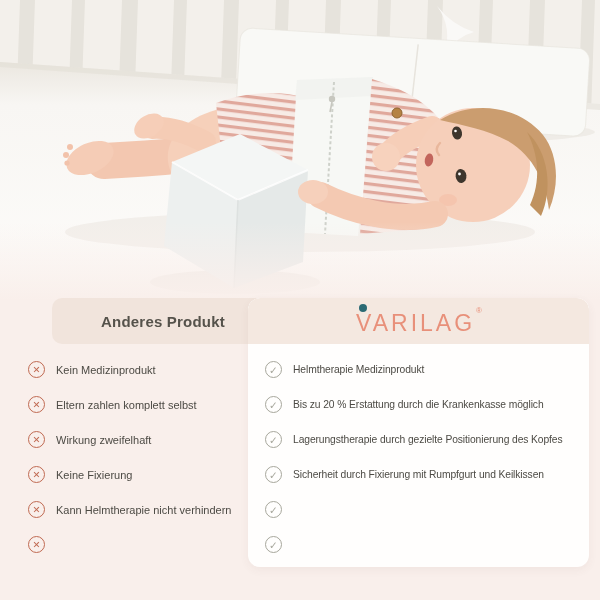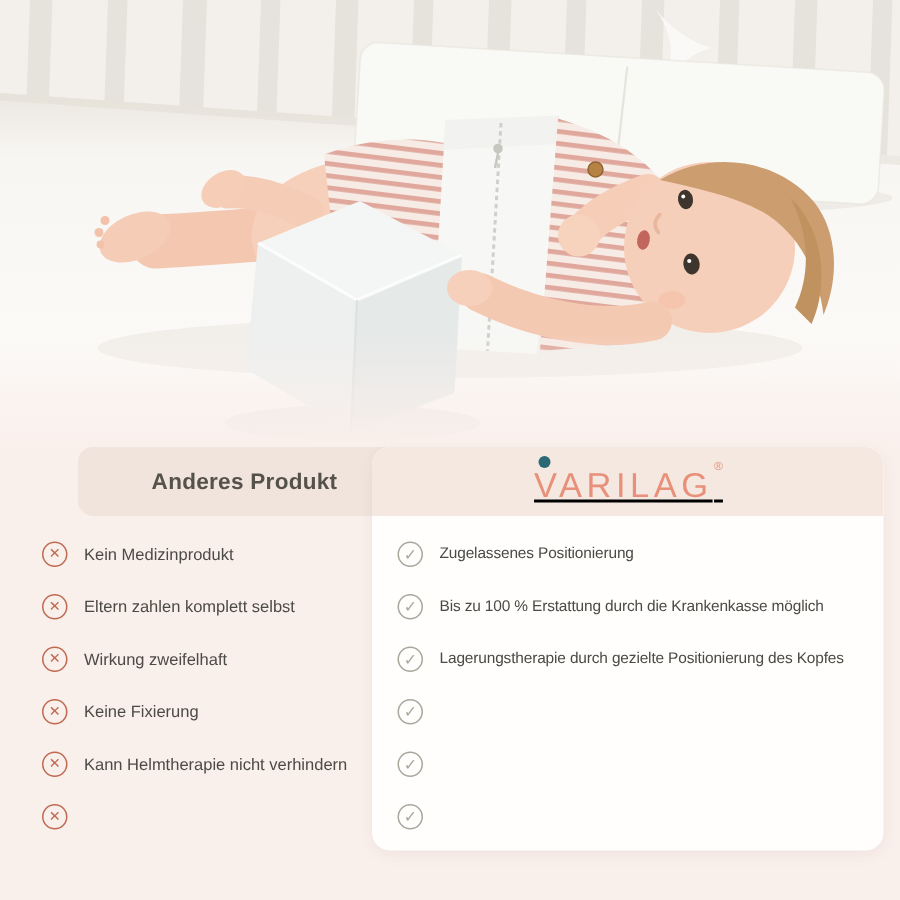--- a/index.html
+++ b/index.html
@@ -19,21 +19,21 @@
     display:flex; align-items:center; justify-content:center;
     font-weight:bold; font-size:15px; color:#55524b; letter-spacing:.2px;margin-left:40px;
   }
   .card-right {
     position:absolute; left:248px; top:298px; width:341px; height:269px;
     background:#fffefd; border-radius:12px; overflow:hidden;
     box-shadow:0 3px 10px rgba(100,75,60,.06);
   }
   .card-pill {
     height:46px; background:#f4e8e0; border-radius:12px 12px 0 0;
-    display:flex; align-items:center; justify-content:center;text-decoration:underline;
+    display:flex; align-items:center; justify-content:center;
   }
   .brand {
     position:relative; color:#e8907a; font-size:23px; font-weight:400;
     letter-spacing:3px; line-height:1; padding-top:4px;
   }
   .brand .brand-dot {
     position:absolute; left:3px; top:-4px; width:8px; height:8px;
     border-radius:50%; background:#2b6a74;
   }
   .brand sup { font-size:8px; letter-spacing:0; position:relative; top:-9px; left:1px; }
@@ -201,32 +201,33 @@
 <div class="card-right">
   <div class="card-pill">
     <div class="brand">
       <span class="brand-dot"></span>
       <span>VARILAG</span><sup>®</sup>
     </div>
   </div>
   <div class="list-right">
     <div class="row">
       <span class="ico pos">✓</span>
-      <span class="txt">Zugelassenes Positionierung</span>
-    </div>
-    <div class="row">
-      <span class="ico pos">✓</span>
-      <span class="txt">Bis zu 100 % Erstattung durch die Krankenkasse möglich</span>
+      <span class="txt">Helmtherapie Medizinprodukt</span>
+    </div>
+    <div class="row">
+      <span class="ico pos">✓</span>
+      <span class="txt">Bis zu 20 % Erstattung durch die Krankenkasse möglich</span>
     </div>
     <div class="row">
       <span class="ico pos">✓</span>
       <span class="txt">Lagerungstherapie durch gezielte Positionierung des Kopfes</span>
     </div>
     <div class="row">
       <span class="ico pos">✓</span>
+      <span class="txt">Sicherheit durch Fixierung mit Rumpfgurt und Keilkissen</span>
     </div>
     <div class="row">
       <span class="ico pos">✓</span>
     </div>
     <div class="row">
       <span class="ico pos">✓</span>
     </div>
   </div>
 </div>
 

